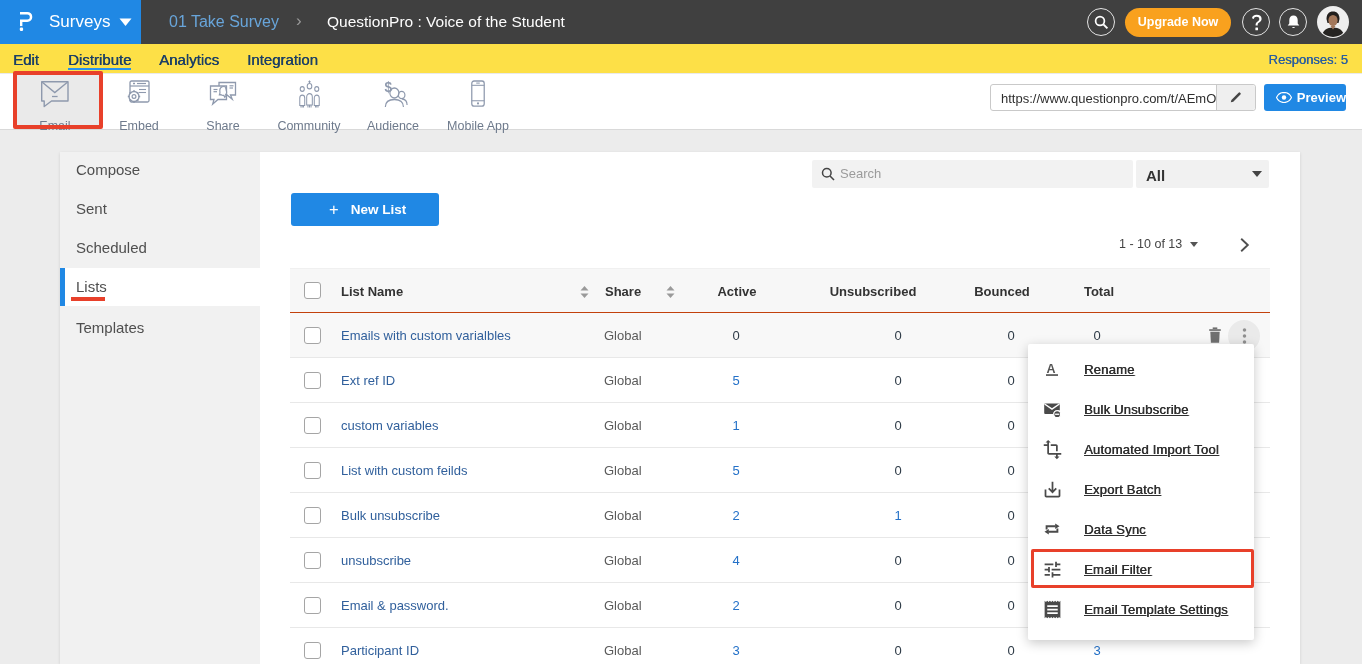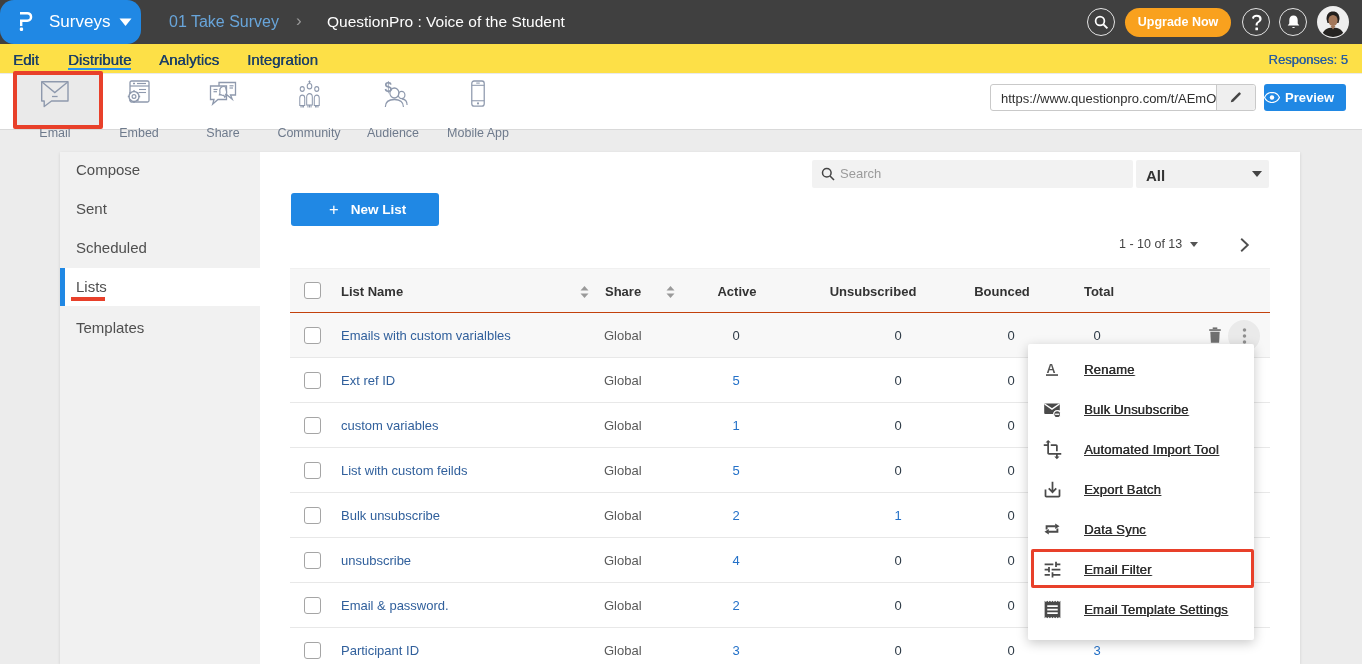--- a/index.html
+++ b/index.html
@@ -3,46 +3,46 @@
 <meta charset="utf-8">
 <style>
 * { margin:0; padding:0; box-sizing:border-box; }
 html,body { width:1362px; height:664px; overflow:hidden; }
 body { font-family:"Liberation Sans", sans-serif; background:#ececec; }
 #root { position:relative; width:1362px; height:664px; }
 .abs { position:absolute; }
 
 
 #topbar { position:absolute; left:0; top:0; width:1362px; height:44px; background:#404040; }
-#bluebox { position:absolute; left:0; top:0; width:141px; height:44px; background:#2088e4;border-radius:14px; }
+#bluebox { position:absolute; left:0; top:0; width:141px; height:44px; background:#2088e4; }
 #bluebox .lbl { position:absolute; left:49px; top:12px; color:#fff; font-size:17px; }
 #crumb1 { position:absolute; left:169px; top:13px; color:#68a5da; font-size:16px; }
 #crumbsep { position:absolute; left:296px; top:11px; color:#9a9a9a; font-size:17px; }
 #crumb2 { position:absolute; left:327px; top:13px; color:#fdfdfd; font-size:15.5px; }
 .circle-btn { position:absolute; top:8px; width:28px; height:28px; border:1px solid rgba(255,255,255,0.85); border-radius:50%; }
 #upgrade { position:absolute; left:1125px; top:8px; width:106px; height:29px; background:#f9a11e; border-radius:15px; color:#fff; font-size:12.5px; font-weight:bold; text-align:center; line-height:29px; }
 #avatar { position:absolute; left:1318px; top:7px; width:30px; height:30px; border-radius:50%; background:#efefef; overflow:hidden; box-shadow:0 0 0 1px rgba(255,255,255,0.9); }
 
 
 #tabbar { position:absolute; left:0; top:44px; width:1362px; height:30px; background:#fde047; border-bottom:1px solid #eaeaea; }
 .tab { position:absolute; top:7px; color:#1d4065; font-size:15px; text-shadow:0.4px 0 0 #1d4065; }
 #tab-dist { border-bottom:2px solid #2892ec; padding-bottom:0px; }
 #responses { position:absolute; right:14px; top:8px; color:#2b5f9e; font-size:13px; text-shadow:0.3px 0 0 #2b5f9e; }
 
 
 #toolbar { position:absolute; left:0; top:74px; width:1362px; height:56px; background:#fff; border-bottom:1px solid #d9d9d9; }
 .tool { position:absolute; top:4px; width:84px; text-align:center; }
 .tool .ic { height:30px; }
-.tool .tl { font-size:12.5px; color:#6e7a8c; margin-top:18px; }
+.tool .tl { font-size:12.5px; color:#6e7a8c; margin-top:11px; }
 #tool-email-bg { position:absolute; left:17px; top:-2px; width:84px; height:55px; background:#eaeaea; }
 .redbox { position:absolute; border:3px solid #e8402a; border-radius:2px; }
 #urlbox { position:absolute; left:990px; top:10px; width:266px; height:27px; border:1px solid #c9c9c9; border-radius:3px; background:#fff; }
 #urltext { position:absolute; left:10px; top:6px; width:216px; font-size:13px; color:#2f2f2f; white-space:nowrap; overflow:hidden; }
 #urlpencil { position:absolute; right:0; top:0; width:39px; height:25px; background:#efefef; border-left:1px solid #c9c9c9; border-radius:0 3px 3px 0; text-align:center; }
-#previewbtn { position:absolute; left:1264px; top:10px; width:82px; height:27px; background:#2088e4; border-radius:3px; color:#fff; font-size:13px; font-weight:bold; text-align:left; line-height:27px; }
+#previewbtn { position:absolute; left:1264px; top:10px; width:82px; height:27px; background:#2088e4; border-radius:3px; color:#fff; font-size:13px; font-weight:bold; text-align:right; line-height:27px; }
 
 
 #card { position:absolute; left:60px; top:152px; width:1240px; height:512px; background:#fff; box-shadow:0 1px 3px rgba(0,0,0,0.12); }
 #sidebar { position:absolute; left:0; top:0; width:200px; height:512px; background:#f1f1f1; }
 .sitem { position:absolute; left:0; width:200px; height:39px; line-height:39px; padding-left:16px; color:#4f4f4f; font-size:15px; }
 #sitem-lists { background:#fff; border-left:5px solid #2088e4; padding-left:11px; height:38px; line-height:38px; }
 
 
 #searchbox { position:absolute; left:752px; top:8px; width:321px; height:28px; background:#f2f2f2; border-radius:2px; }
 #searchbox .ph { position:absolute; left:28px; top:6px; color:#9b9b9b; font-size:13px; }

